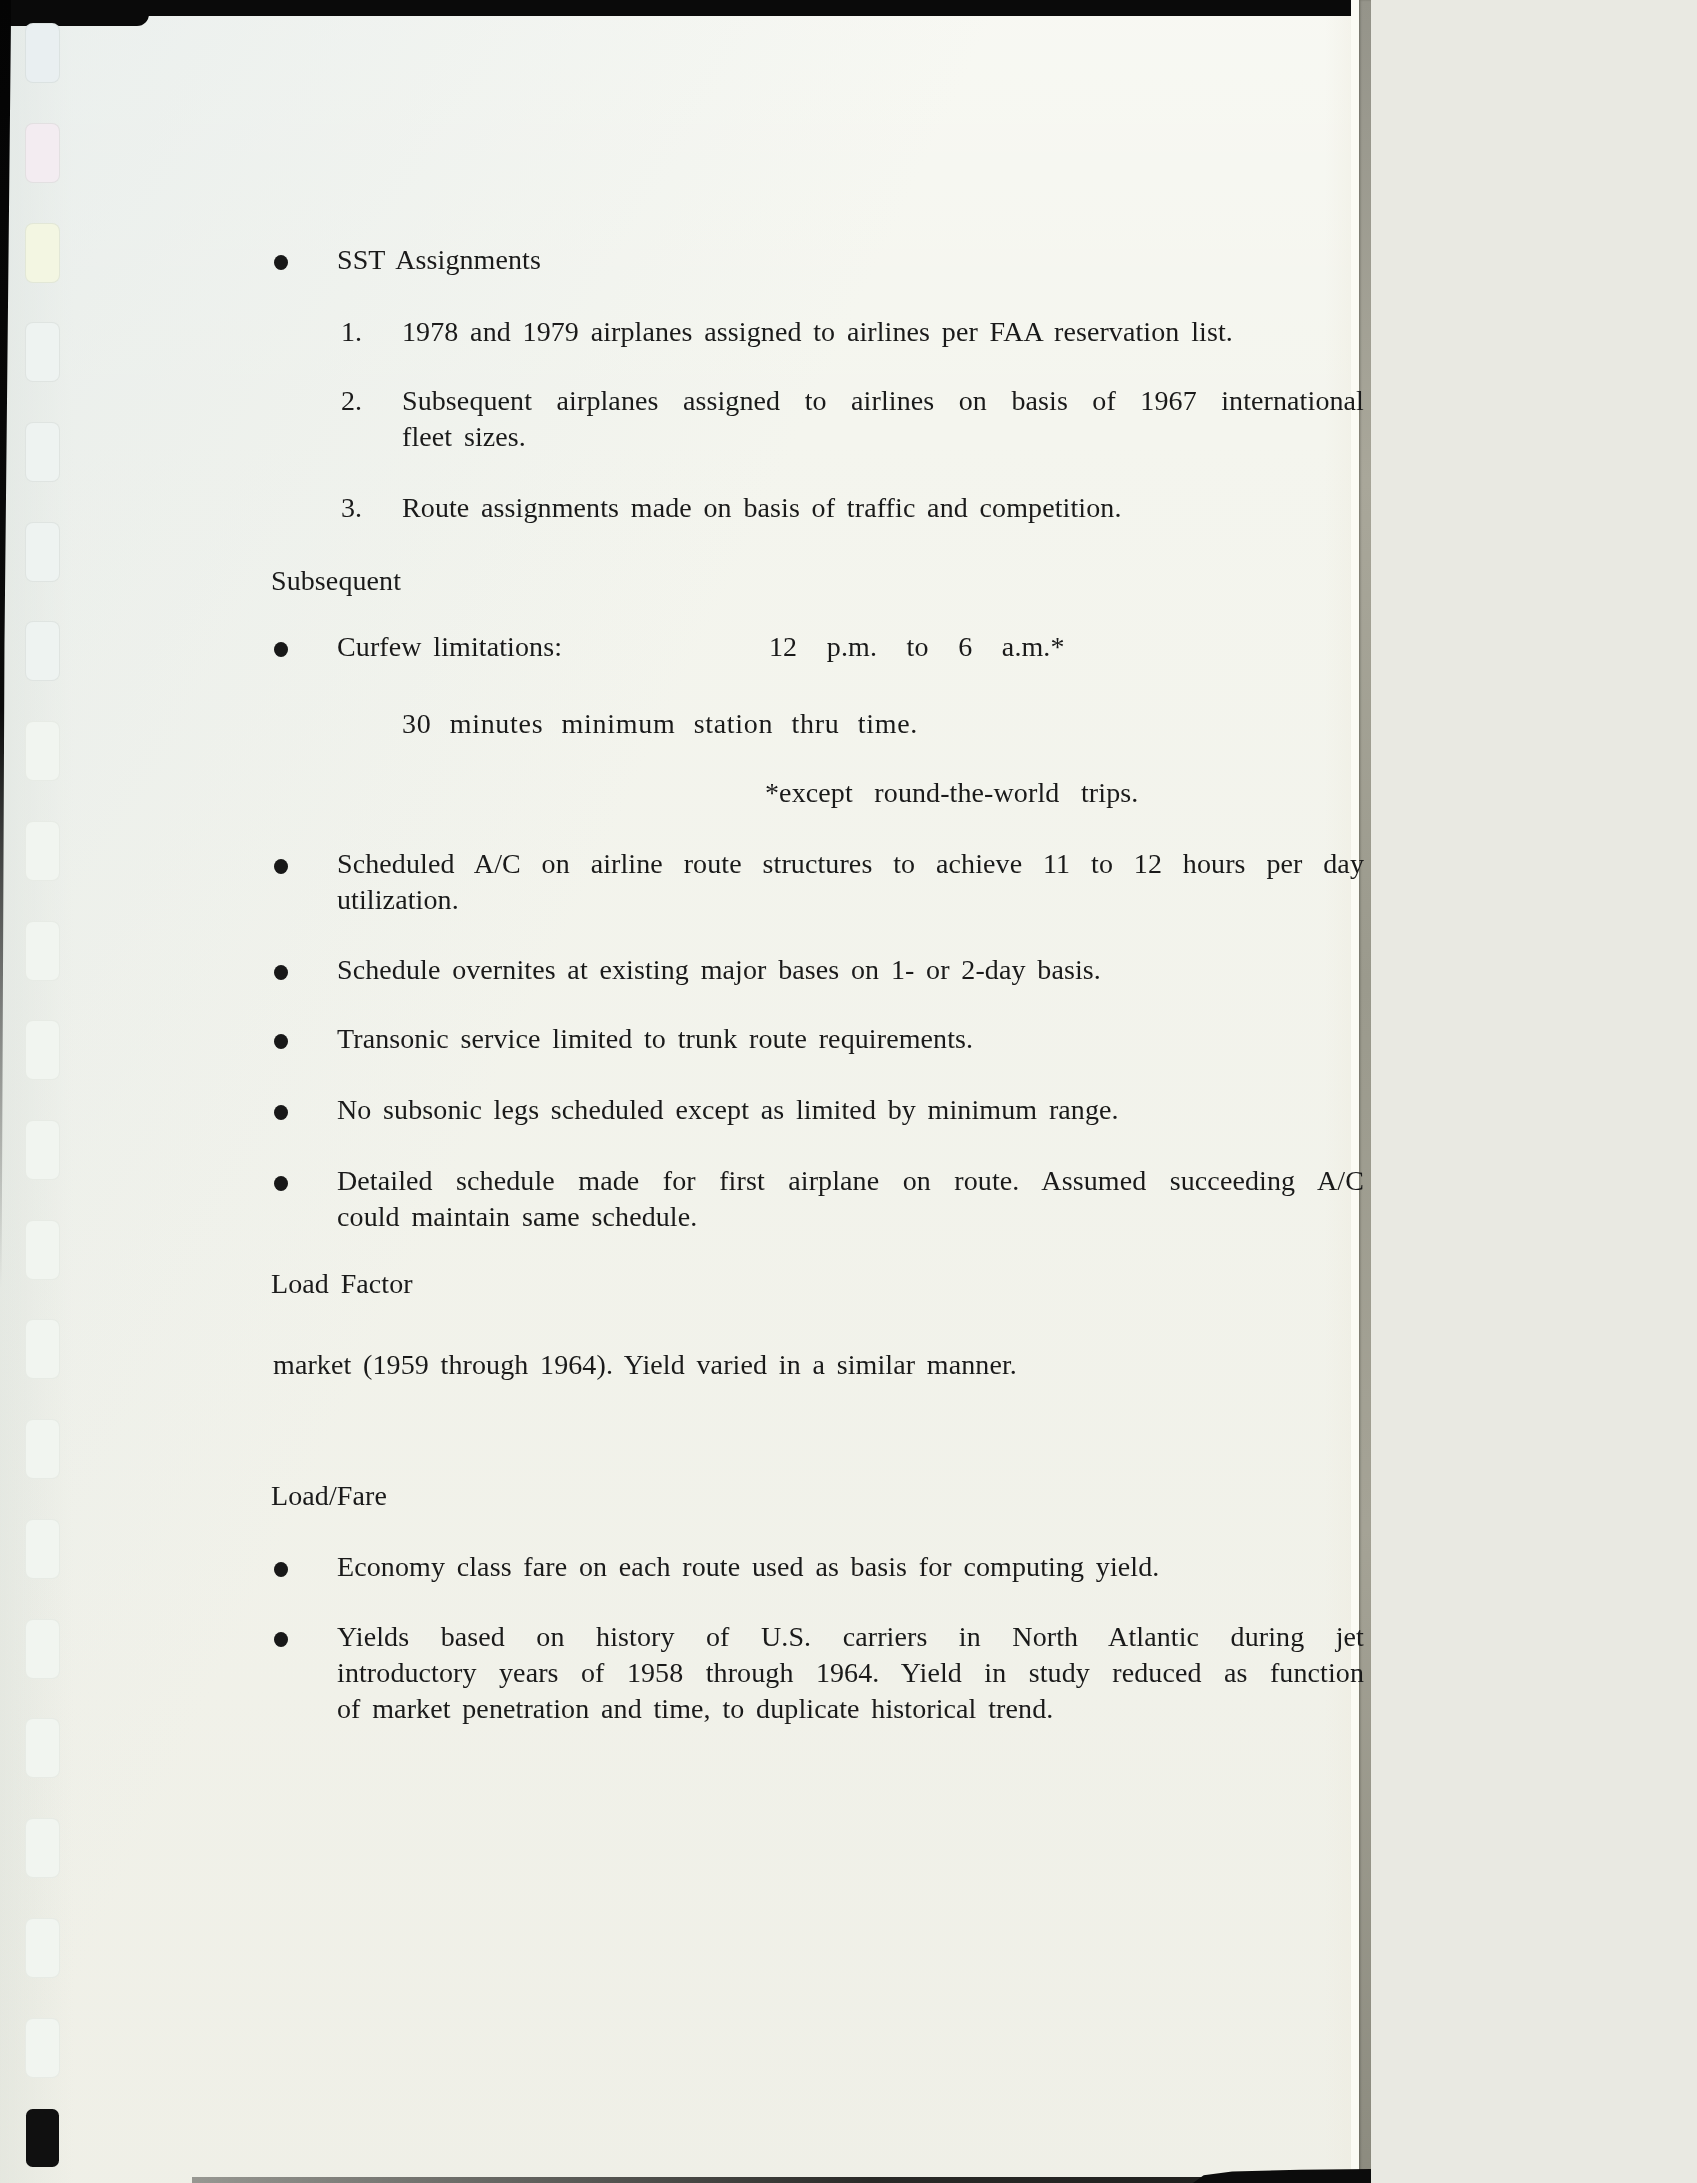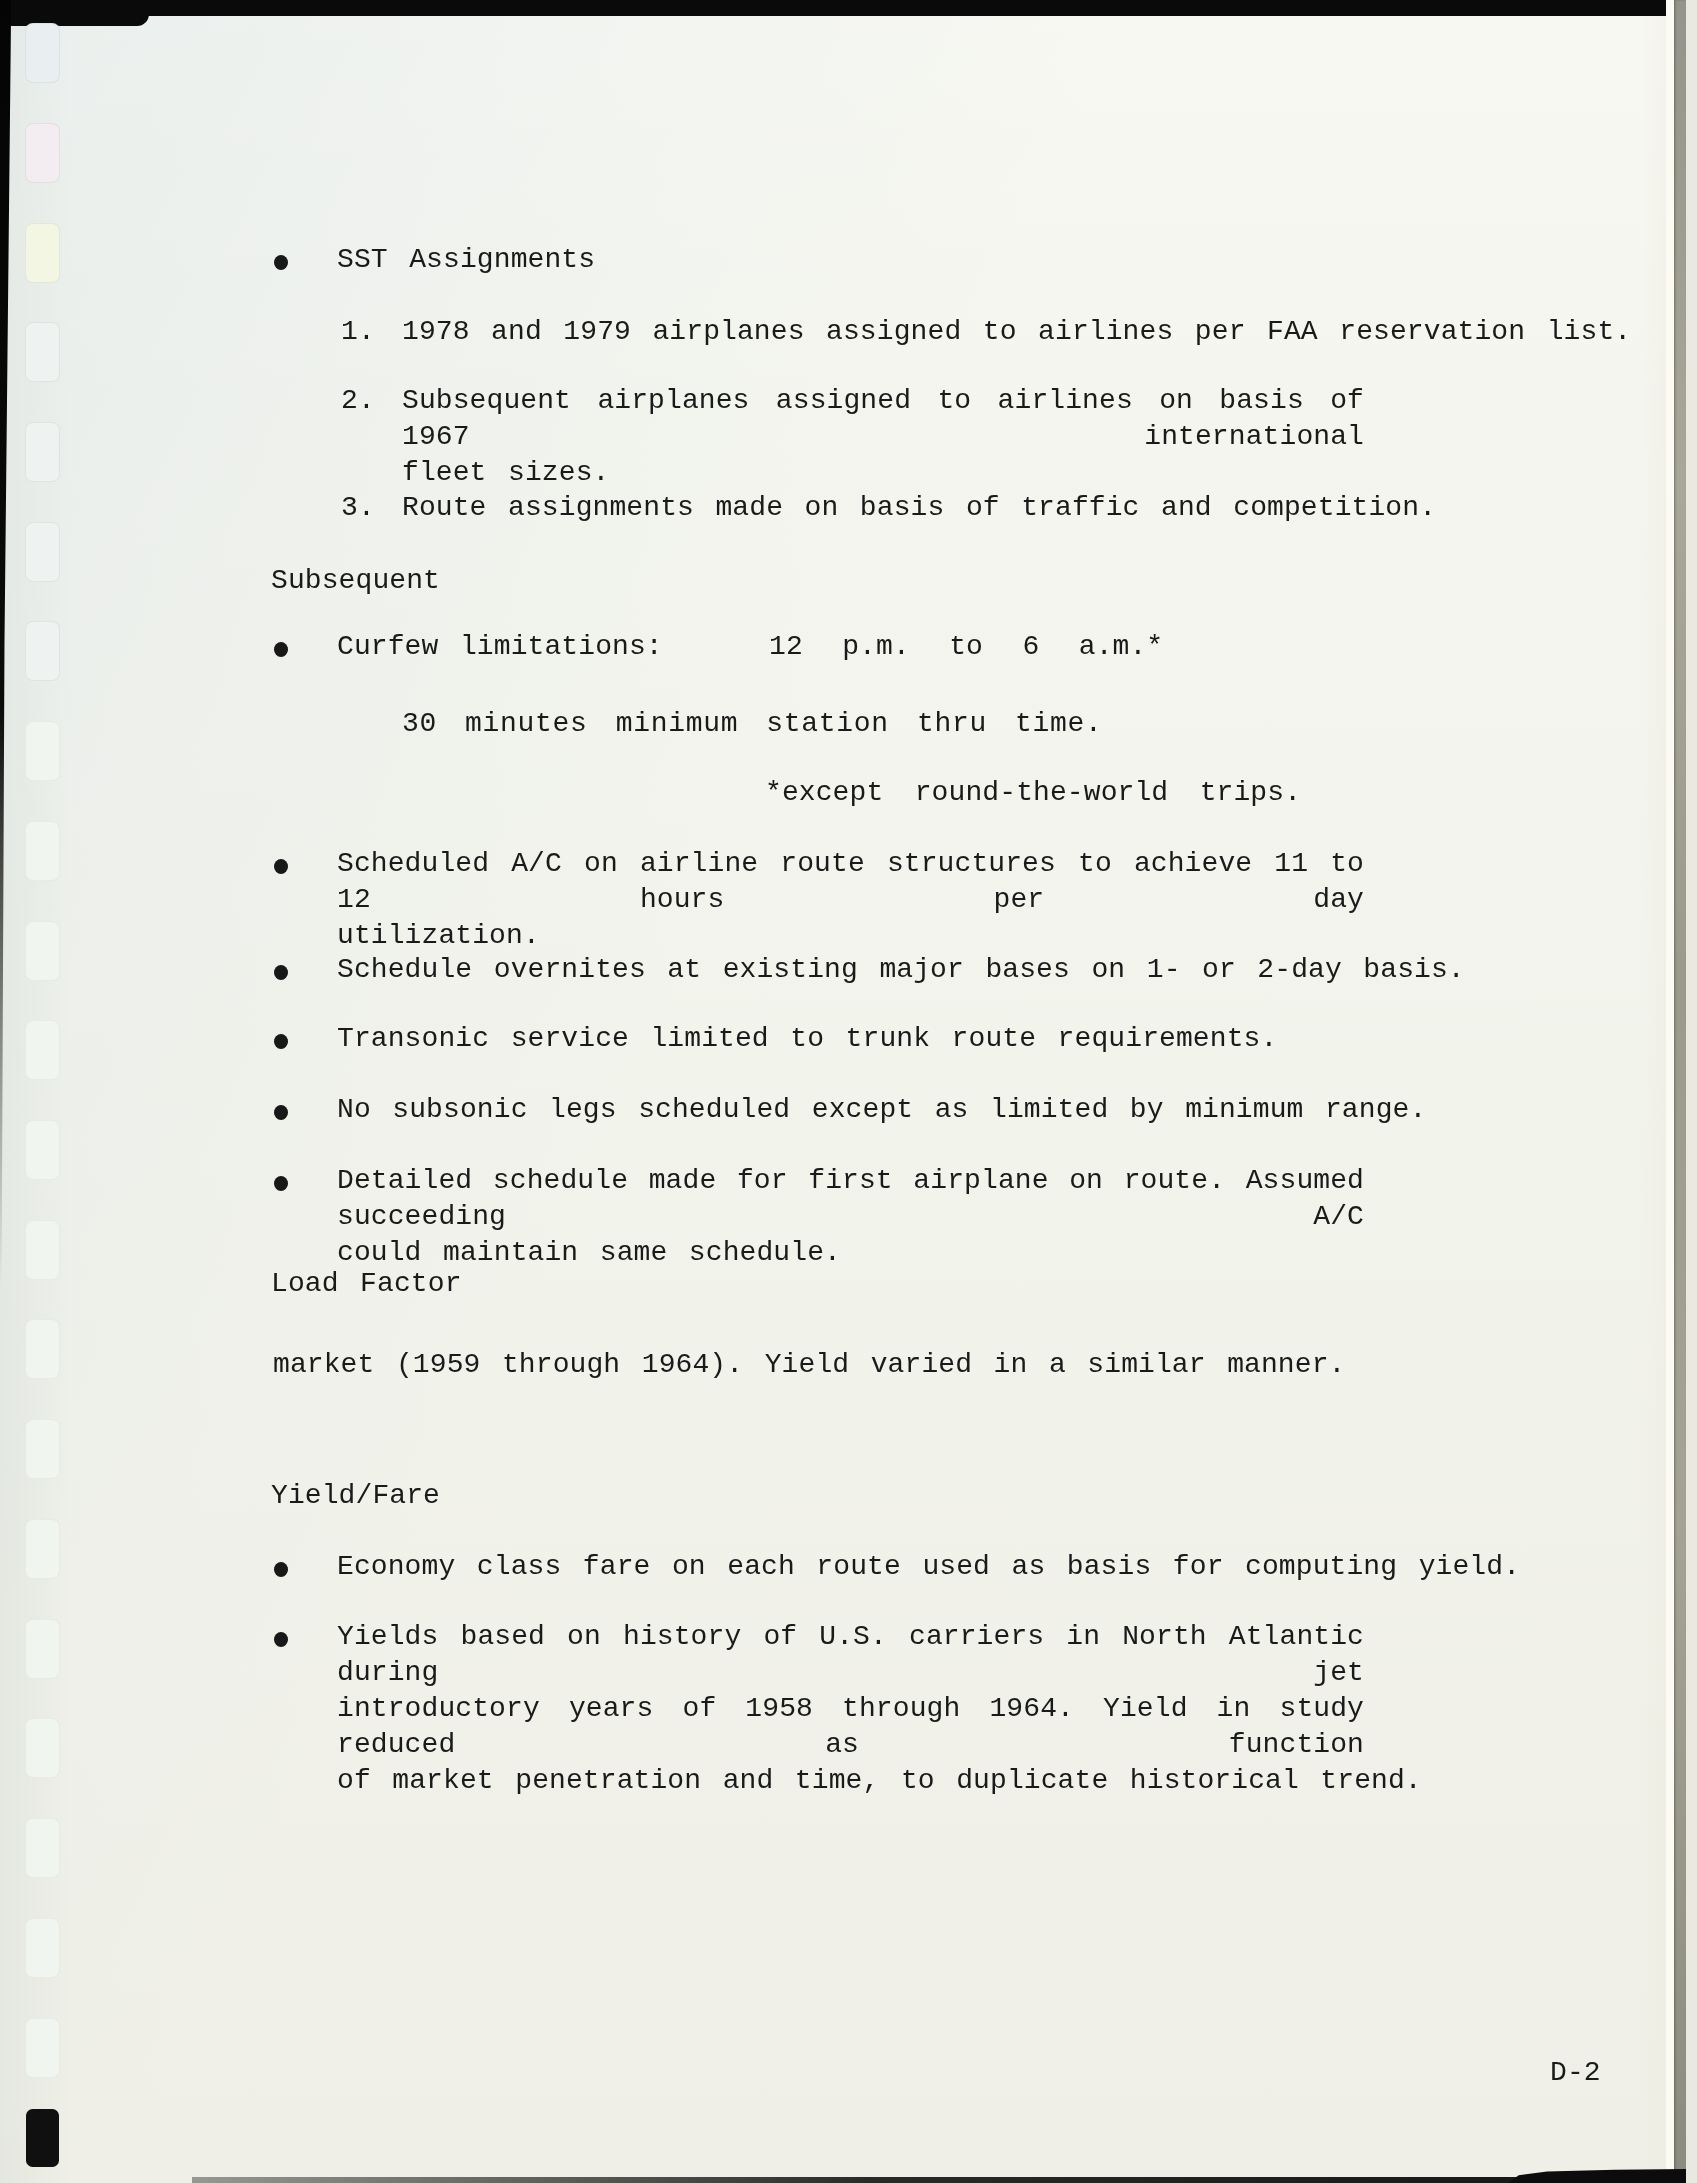--- a/index.html
+++ b/index.html
@@ -1,26 +1,26 @@
 <!DOCTYPE html>
 <html style="font-size:10.6px"><head>
 <meta charset="utf-8">
 <style>
   html,body{margin:0;padding:0;background:#e9e9e2;}
   .page{
     position:relative;
-    width:1686px;height:2183px;
+    width:1371px;height:2183px;
     background-color:#f4f5ee;
     background-image:
       linear-gradient(115deg, rgba(224,232,233,0.55) 0%, rgba(224,232,233,0) 42%),
       linear-gradient(to right, rgba(220,224,216,0.55) 0px, rgba(220,224,216,0) 73px),
       linear-gradient(to left, rgba(236,233,220,0.6) 0px, rgba(236,233,220,0) 46px),
       linear-gradient(to bottom, rgba(255,255,252,0.35) 0%, rgba(0,0,0,0) 20%, rgba(230,229,218,0.35) 100%);
     overflow:hidden;
-    font-family:Liberation Mono, monospace;
+    font-family:Liberation Serif, serif;
     color:#1a1a1a;
   }
   
   .art-top{position:absolute;top:0;left:0;width:1697px;height:16px;background:#0a0a0a;
     border-radius:0 0 4px 4px/0 0 9.2px 9.2px;}
   .art-top-left{position:absolute;top:0;left:0;width:149px;height:26.4px;background:#0a0a0a;
     border-radius:0 0 12px 6.6px;}
   .art-left{position:absolute;top:0;left:0;width:11.2px;height:1288px;
     background:linear-gradient(to bottom,#040404 0%,#0b0b0b 55%,rgba(12,12,12,0) 100%);
     clip-path:polygon(0 0,100% 0,40% 50%,14% 100%,0 100%);}
@@ -163,21 +163,21 @@
     <span class="dot"></span>
     <div class="btxt">No subsonic legs scheduled except as limited by minimum range.</div>
   </div>
 
   <div class="tx heading" style="top:1266px">Load Factor</div>
 
   <div class="tx lines w-para" style="left:273px;top:1347px">
     <div class="lastline">market (1959 through 1964).  Yield varied in a similar manner.</div>
   </div>
 
-  <div class="tx heading" style="top:1478px">Yield/Fare</div>
+  <div class="tx heading" style="top:1478px">Load/Fare</div>
 
   <div class="tx brow" style="top:1549px">
     <span class="dot"></span>
     <div class="btxt">Economy class fare on each route used as basis for computing yield.</div>
   </div>
 
   <div class="tx brow" style="top:1619px">
     <span class="dot"></span>
     <div class="btxt lines w-bullet">
       <div class="jline">Yields based on history of U.S. carriers in North Atlantic during jet</div>

